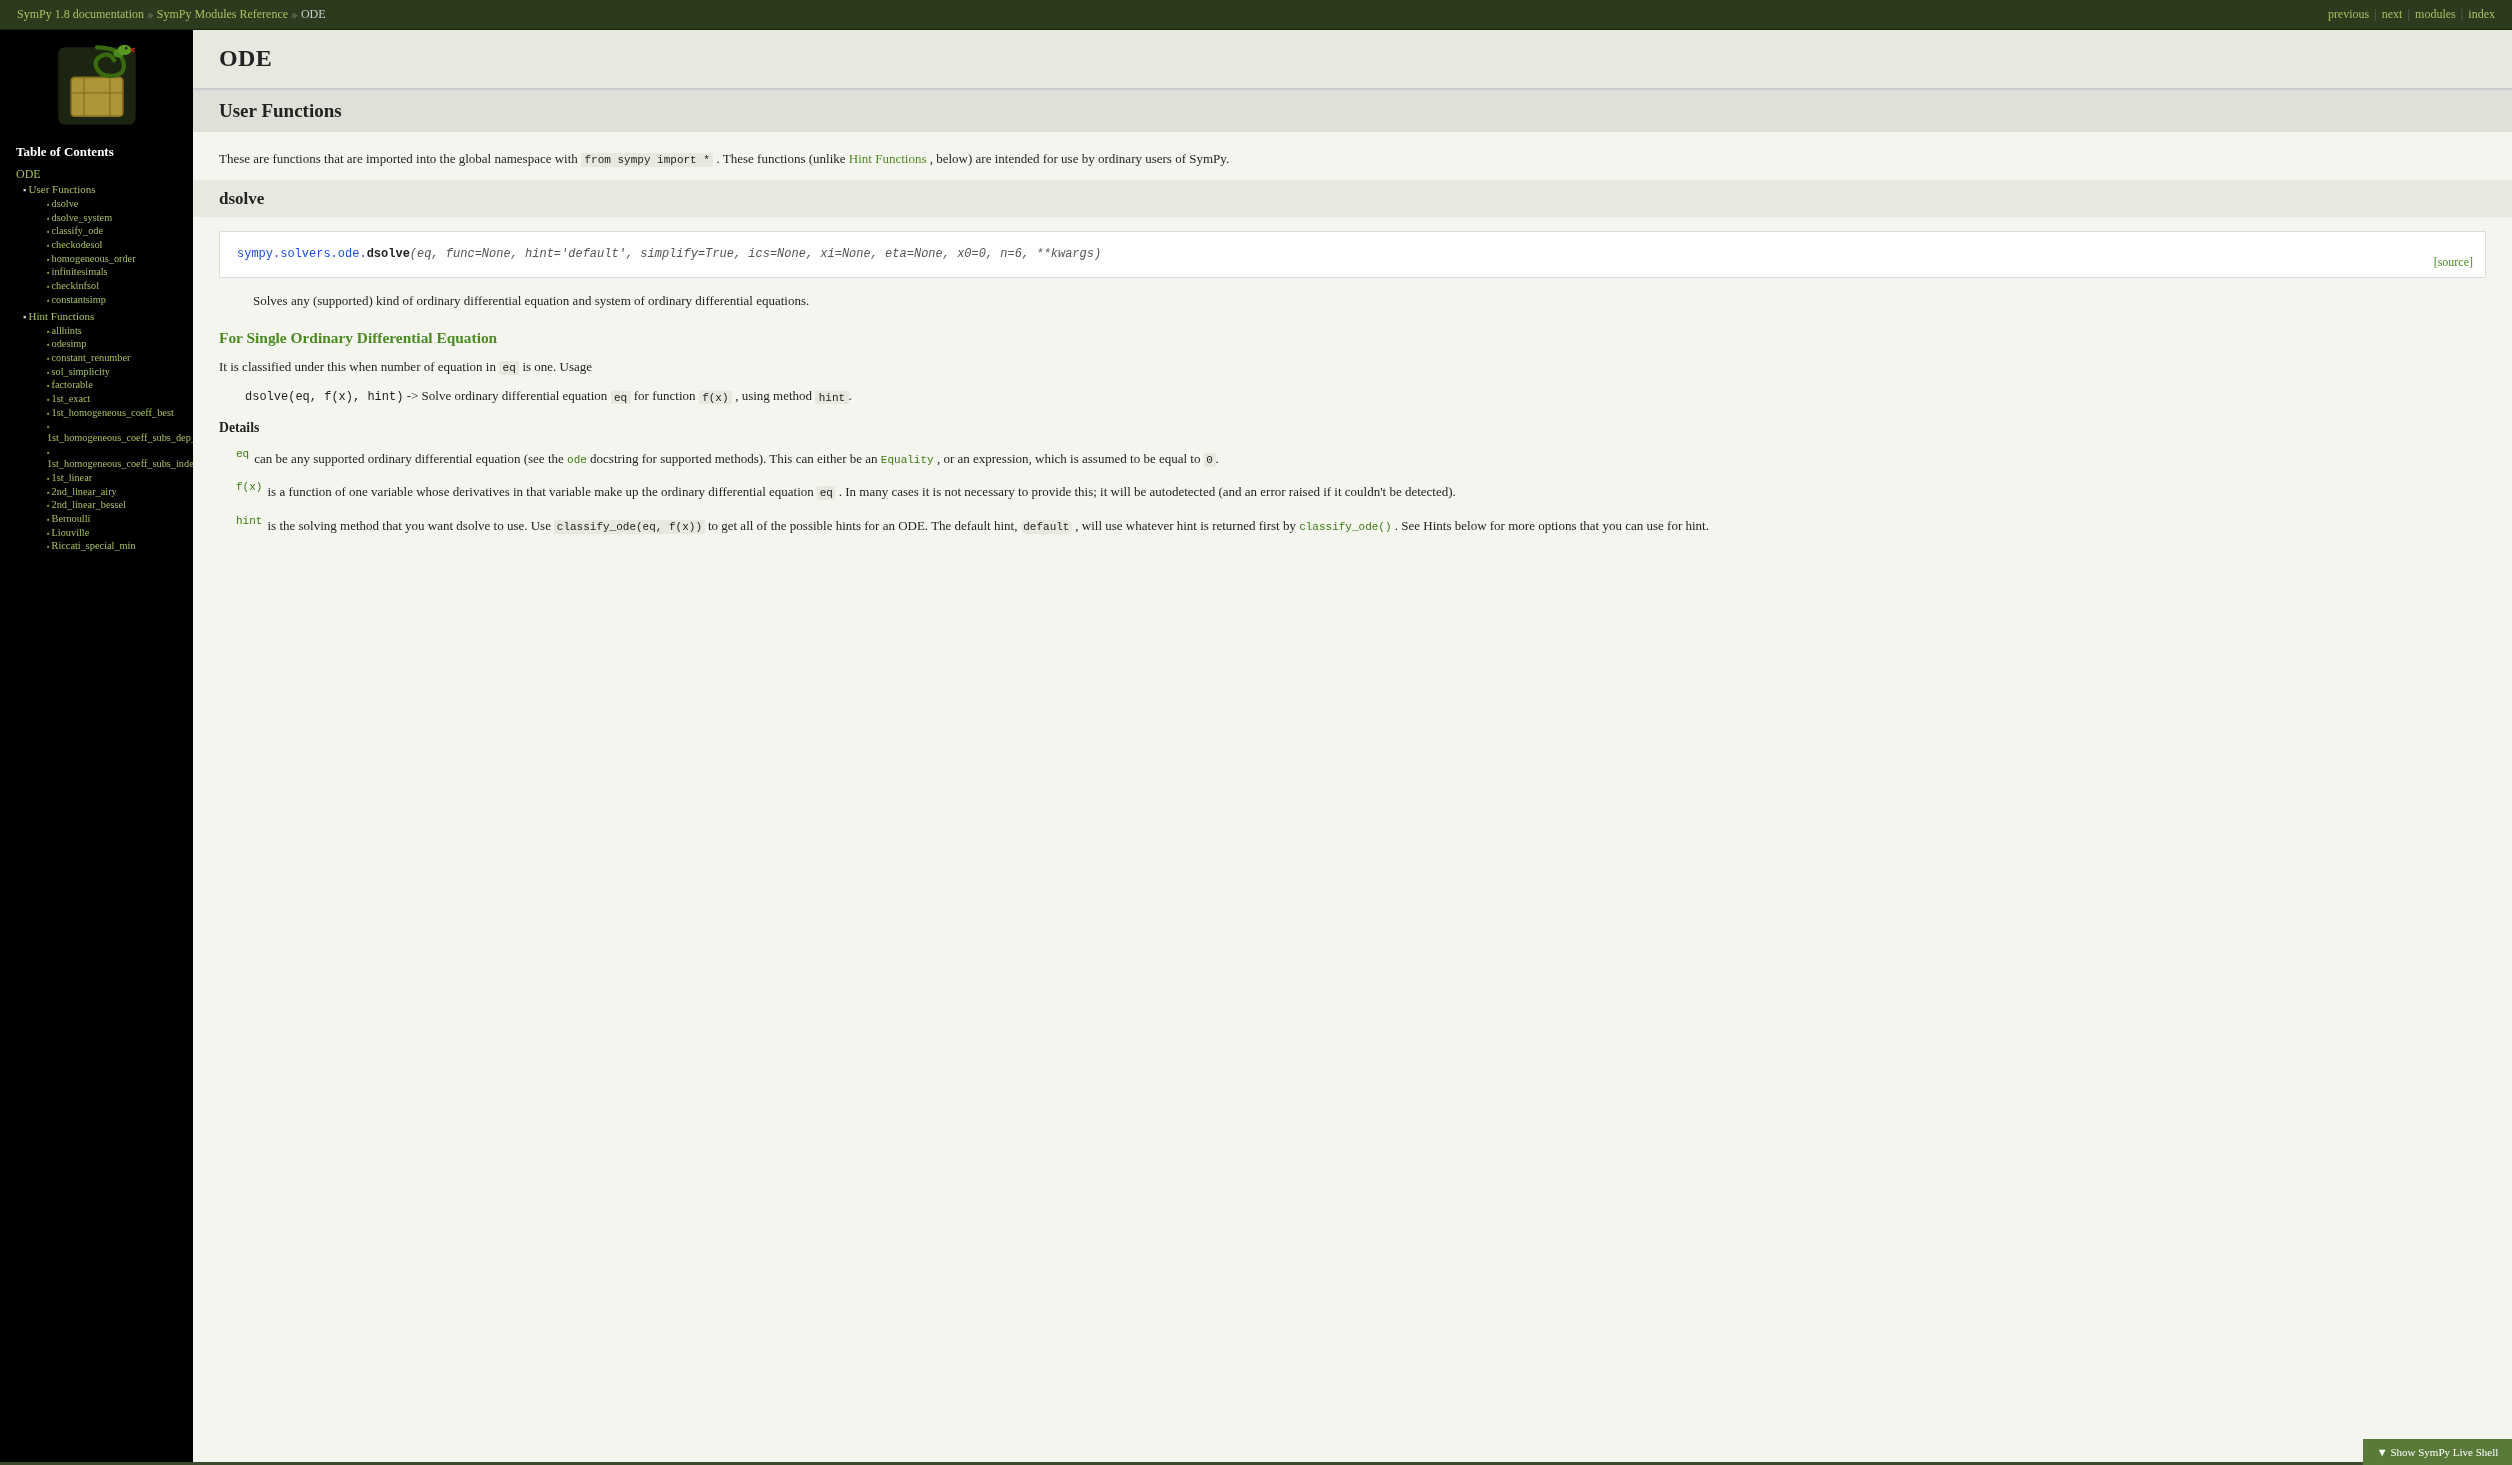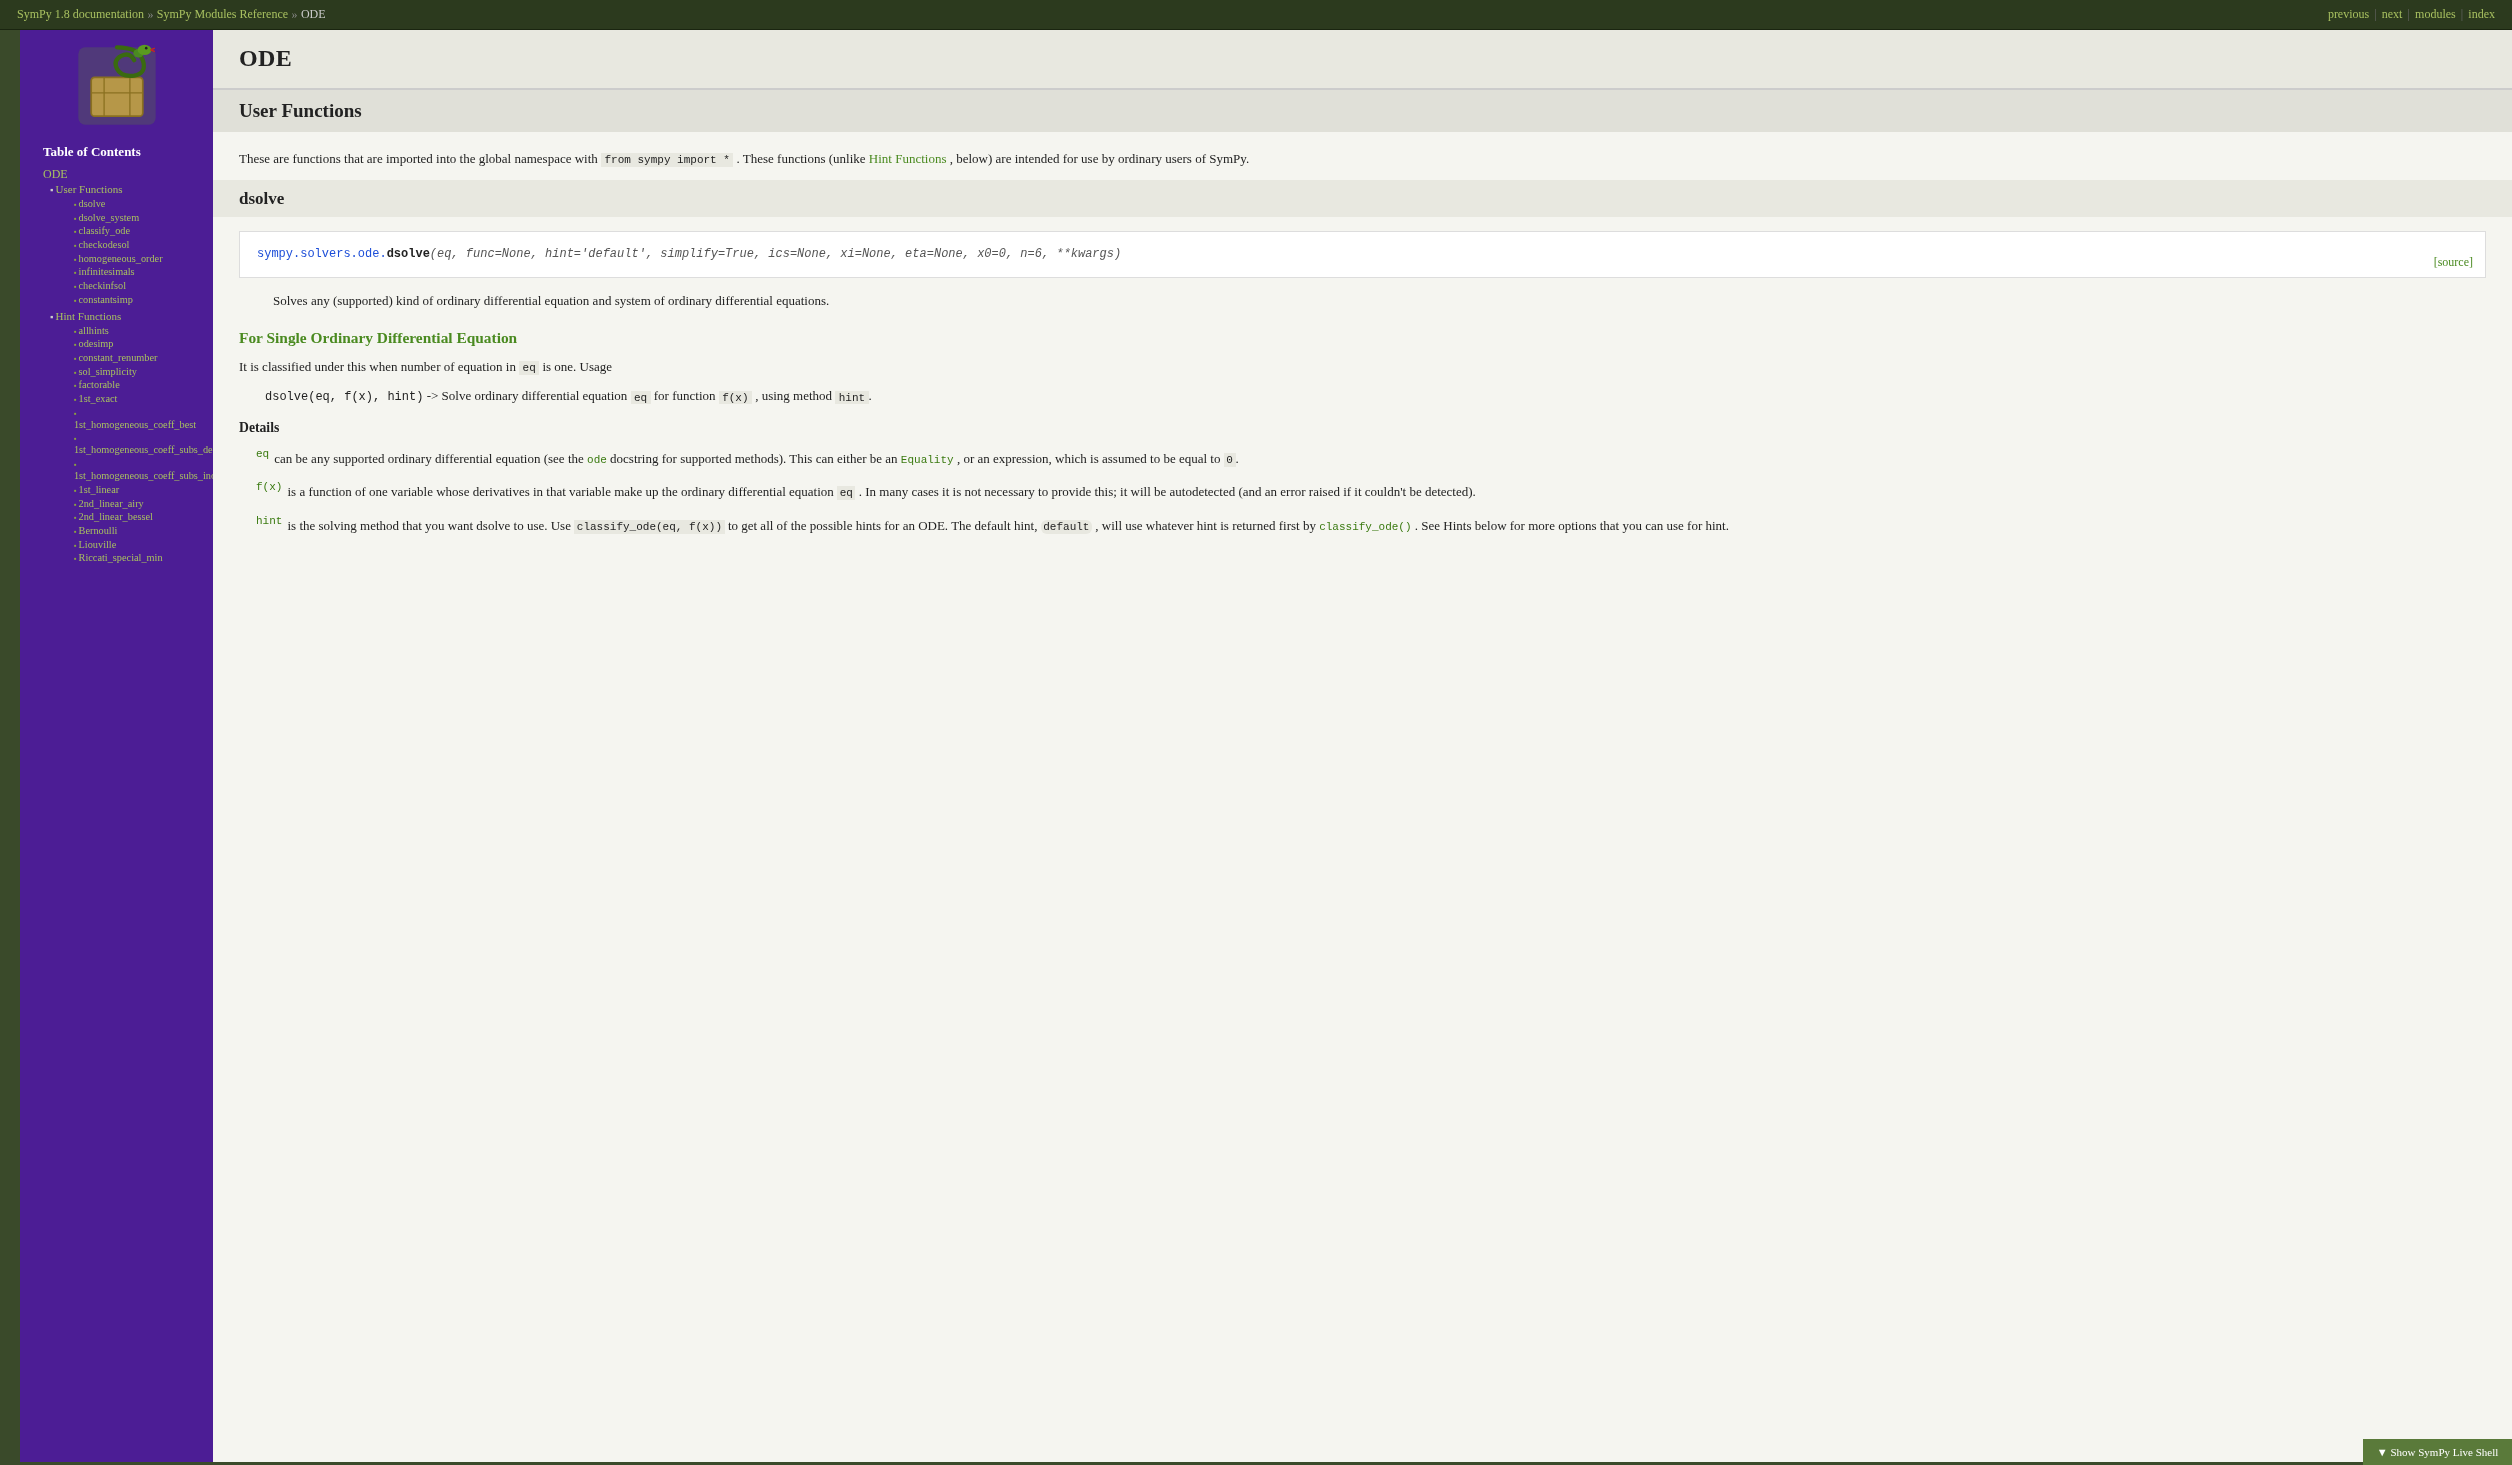--- a/index.html
+++ b/index.html
@@ -36,26 +36,25 @@
     
     #layout {
       display: flex;
       min-height: calc(100vh - 33px);
     }
 
     
     #sidebar {
       width: 193px;
       min-width: 193px;
-      background: #4c1d95;
-      padding: 13px 23px;
+      background: #000000;
+      padding: 13px 16px;
       color: #ccc;
       font-size: 11px;
       overflow-y: auto;
-      margin-left: 20px;
     }
     #sidebar .logo-area {
       text-align: center;
       margin-bottom: 13px;
     }
     
     #sidebar .toc-title {
       color: #fff;
       font-size: 13px;
       font-weight: bold;

